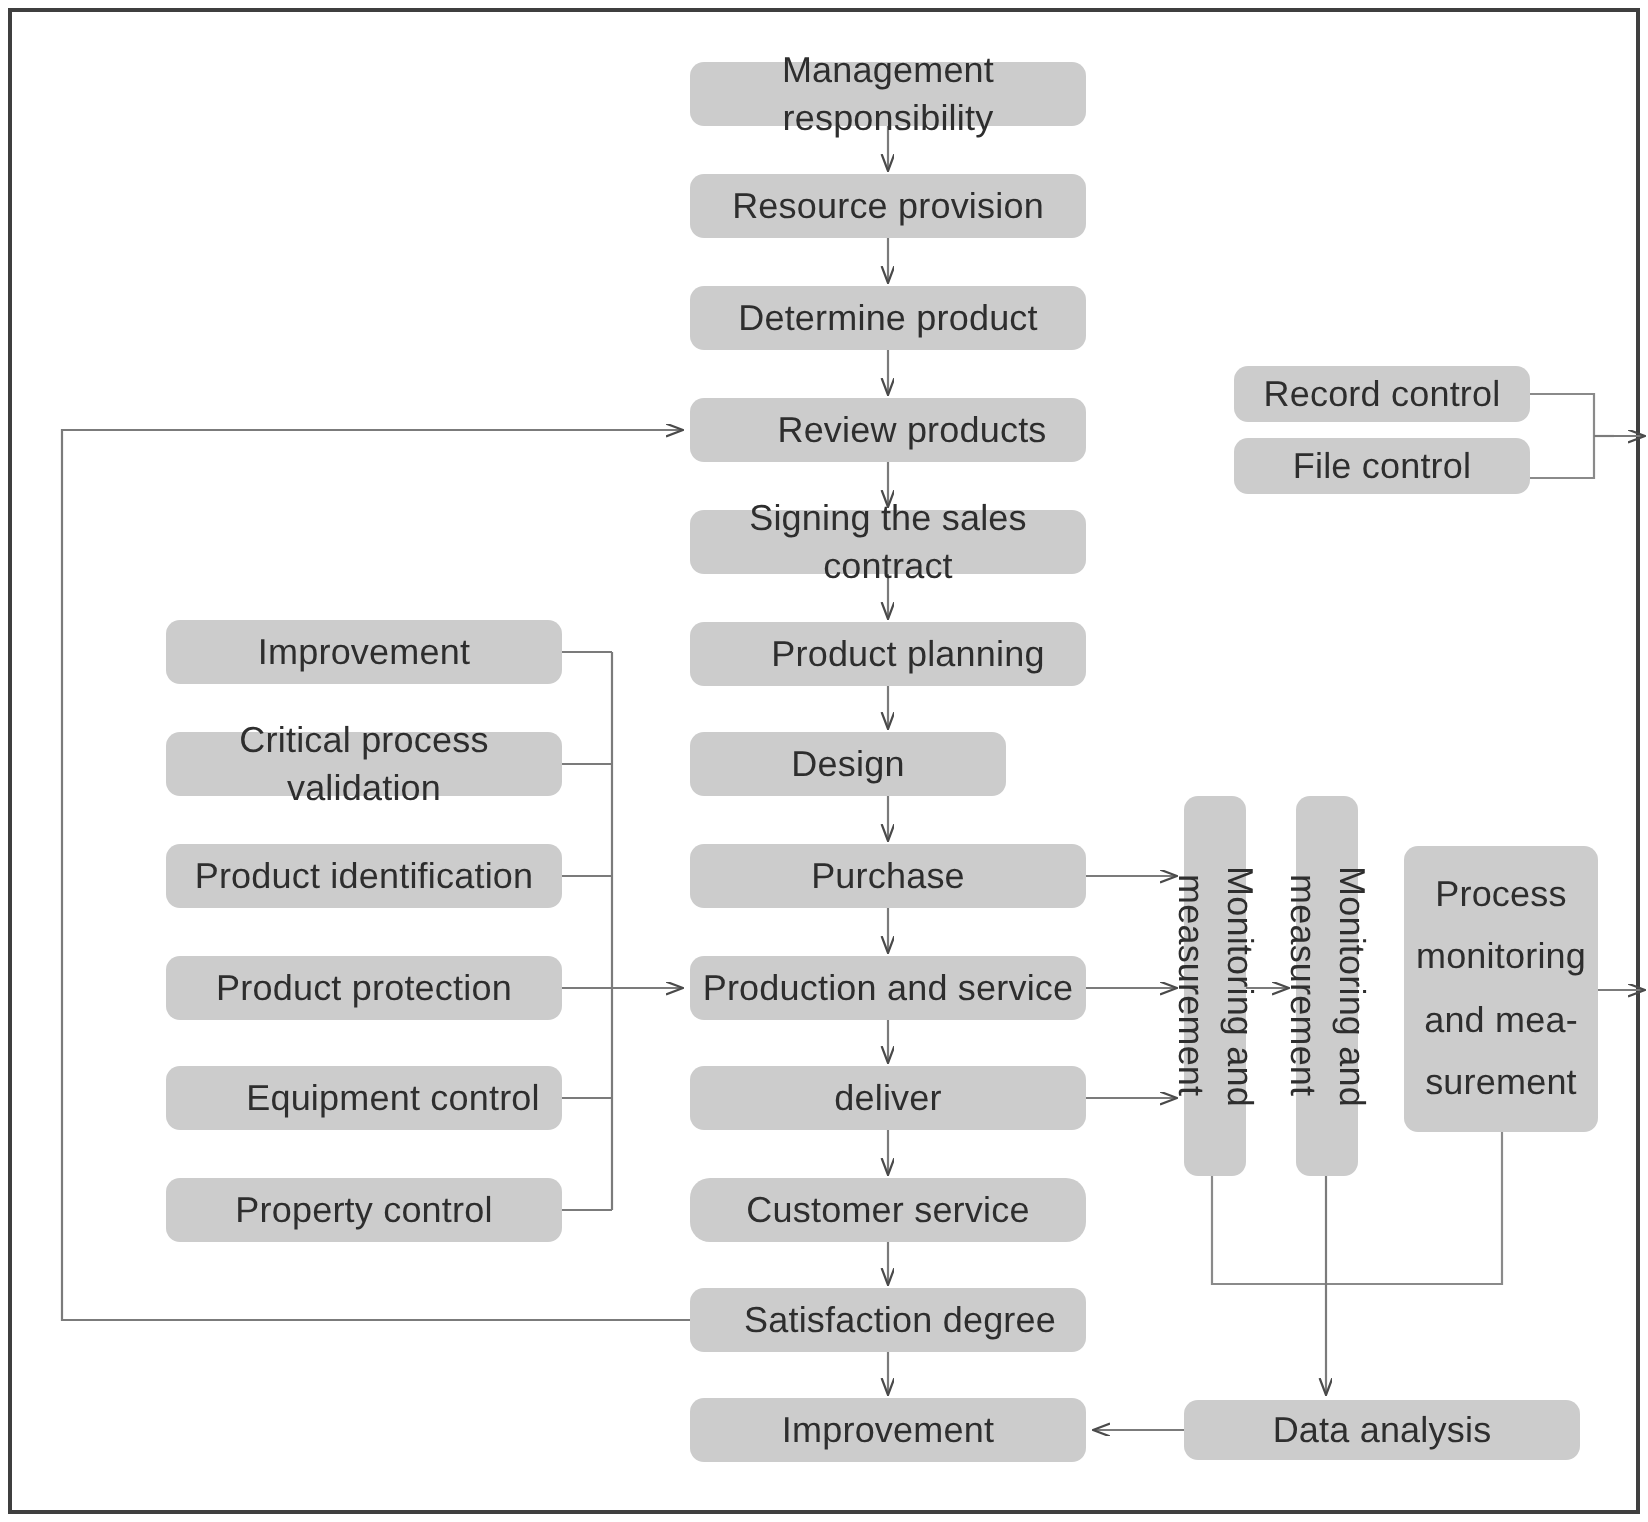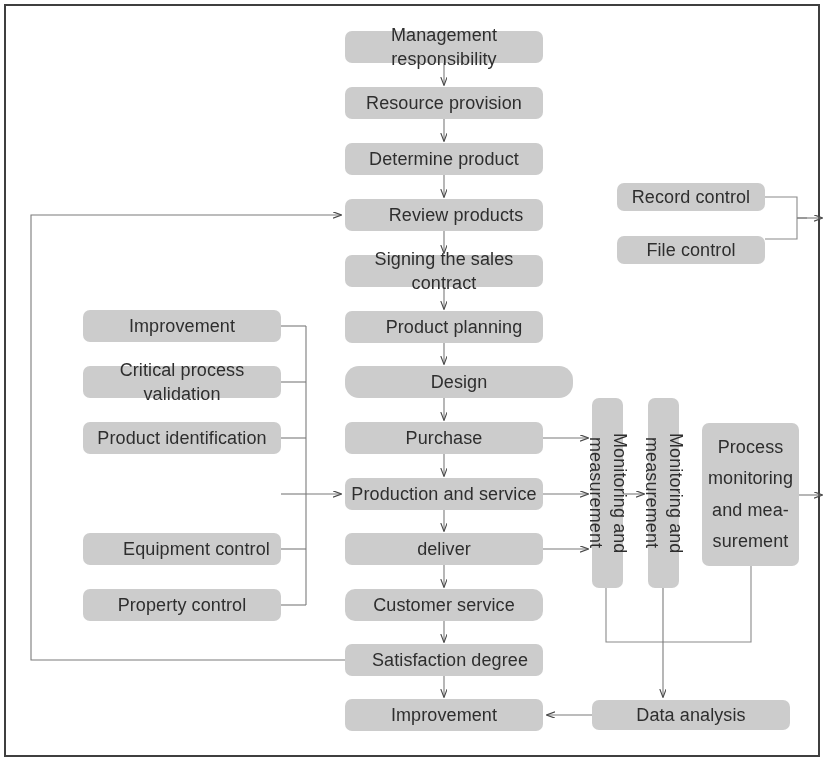--- a/index.html
+++ b/index.html
@@ -121,36 +121,37 @@
       <line x1="592" y1="715" x2="547" y2="715" stroke="#7b7b7b" marker-end="url(#ah)"></line>
     </g>
   </svg>
 
   <div class="node" style="left:345px;top:31px;width:198px;height:32px;">Management responsibility</div>
   <div class="node" style="left:345px;top:87px;width:198px;height:32px;">Resource provision</div>
   <div class="node" style="left:345px;top:143px;width:198px;height:32px;">Determine product</div>
   <div class="node" style="left:345px;top:199px;width:198px;height:32px;padding-left:24px;">Review products</div>
   <div class="node" style="left:345px;top:255px;width:198px;height:32px;">Signing the sales contract</div>
   <div class="node" style="left:345px;top:311px;width:198px;height:32px;padding-left:20px;">Product planning</div>
-  <div class="node" style="left:345px;top:366px;width:228px;height:32px;border-radius:14px;">Design</div>
+  <div class="node" style="left:345px;top:366px;width:158px;height:32px;">Design</div>
   <div class="node" style="left:345px;top:422px;width:198px;height:32px;">Purchase</div>
   <div class="node" style="left:345px;top:478px;width:198px;height:32px;">Production and service</div>
   <div class="node" style="left:345px;top:533px;width:198px;height:32px;">deliver</div>
   <div class="node" style="left:345px;top:589px;width:198px;height:32px;border-radius:10px;">Customer service</div>
   <div class="node" style="left:345px;top:644px;width:198px;height:32px;padding-left:12px;">Satisfaction degree</div>
   <div class="node" style="left:345px;top:699px;width:198px;height:32px;">Improvement</div>
 
   <div class="node" style="left:83px;top:310px;width:198px;height:32px;">Improvement</div>
   <div class="node" style="left:83px;top:366px;width:198px;height:32px;">Critical process validation</div>
   <div class="node" style="left:83px;top:422px;width:198px;height:32px;">Product identification</div>
+  <div class="node" style="left:83px;top:478px;width:198px;height:32px;">Product protection</div>
   <div class="node" style="left:83px;top:533px;width:198px;height:32px;padding-left:29px;">Equipment control</div>
   <div class="node" style="left:83px;top:589px;width:198px;height:32px;">Property control</div>
 
   <div class="node" style="left:617px;top:183px;width:148px;height:28px;">Record control</div>
-  <div class="node" style="left:617px;top:236px;width:148px;height:28px;">File control</div>
+  <div class="node" style="left:617px;top:219px;width:148px;height:28px;">File control</div>
 
   <div class="node vertical" style="left:592px;top:398px;width:31px;height:190px;">Monitoring and measurement</div>
   <div class="node vertical" style="left:648px;top:398px;width:31px;height:190px;">Monitoring and measurement</div>
 
   <div class="node multiline" style="left:702px;top:423px;width:97px;height:143px;">
     <span>Process</span>
     <span>monitoring</span>
     <span>and mea-</span>
     <span>surement</span>
   </div>

